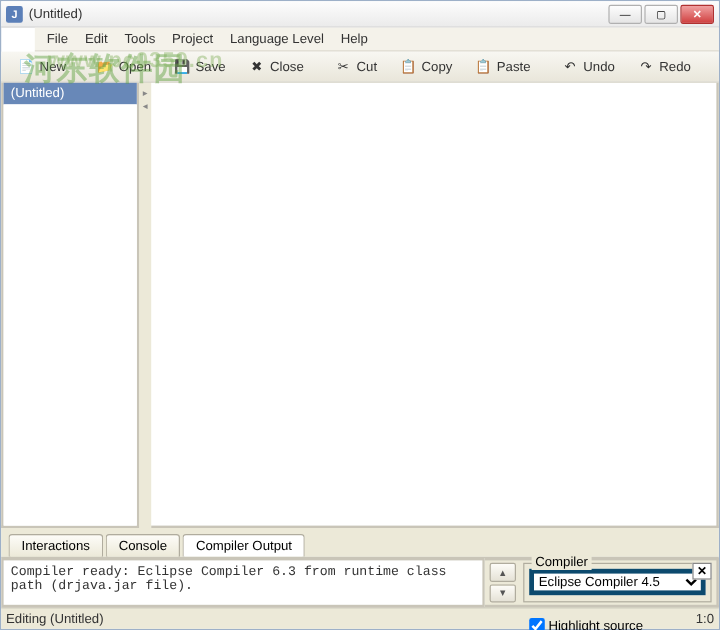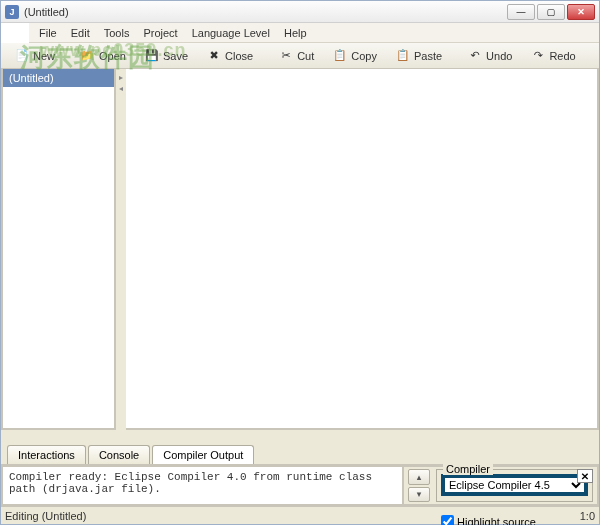--- a/index.html
+++ b/index.html
@@ -16,21 +16,21 @@
 .toolbar { height: 26px; background: linear-gradient(#f8f7f2,#e9e6da); border-bottom: 1px solid #c9c5b8; display: flex; align-items: center; padding: 0 6px; gap: 3px; }
 .tbtn { display: flex; align-items: center; gap: 4px; padding: 2px 8px; color: #333; border-radius: 2px; }
 .tbtn .ticon { width: 14px; height: 14px; display: flex; align-items: center; justify-content: center; font-size: 11px; }
 .sep { width: 1px; height: 18px; background: #c9c5b8; margin: 0 2px; }
 .mainarea { flex: 1; display: flex; background: #ece9d8; min-height: 0; }
 .sidebar { width: 115px; border: 2px solid #c9c5b8; border-top: none; background: #fff; display: flex; flex-direction: column; }
 .doctab { background: #6888b8; color: #fff; padding: 3px 6px; font-size: 11px; }
 .sidecontent { flex: 1; background: #fff; }
 .gutter { width: 10px; background: #ece9d8; display: flex; flex-direction: column; align-items: center; padding-top: 4px; gap: 2px; color: #888; font-size: 8px; }
 .editor { flex: 1; background: #fff; border: 2px solid #c9c5b8; border-top: none; border-left: none; }
-.tabrow { height: 34px; background: #ece9d8; display: flex; align-items: flex-end; padding: 0 6px; }
+.tabrow { height: 24px; background: #ece9d8; display: flex; align-items: flex-end; padding: 0 6px; }
 .tab { padding: 3px 10px; border: 1px solid #b0ac9e; border-bottom: none; background: linear-gradient(#fdfcf8,#ece9d8); margin-right: 2px; border-radius: 3px 3px 0 0; font-size: 11px; }
 .tab.active { background: #fff; }
 .outpanel { height: 42px; display: flex; border-top: 1px solid #c9c5b8; }
 .outleft { flex: 1; background: #fff; border: 2px solid #c9c5b8; padding: 4px 6px; font-family: "Courier New", monospace; font-size: 11px; color: #333; }
 .outright { width: 195px; background: #ece9d8; border: 2px solid #c9c5b8; border-left: none; display: flex; padding: 2px 4px; position: relative; }
 .arrows { display: flex; flex-direction: column; gap: 2px; margin-right: 6px; }
 .arrowbtn { width: 22px; height: 16px; border: 1px solid #b0ac9e; background: linear-gradient(#fdfcf8,#e5e2d6); border-radius: 2px; display: flex; align-items: center; justify-content: center; font-size: 9px; color: #555; }
 .compbox { flex: 1; border: 1px solid #b0ac9e; background: #ece9d8; padding: 2px 4px; position: relative; }
 .compbox .ctitle { font-size: 11px; position: absolute; top: -7px; left: 6px; background: #ece9d8; padding: 0 3px; }
 .compbox select { width: 100%; font-size: 11px; margin-top: 2px; border: 4px solid #0c4a6e; background: #fff; }
@@ -120,21 +120,21 @@
     <div class="editor"></div>
   </div>
 
   <div class="tabrow">
     <div class="tab">Interactions</div>
     <div class="tab">Console</div>
     <div class="tab active">Compiler Output</div>
   </div>
 
   <div class="outpanel">
-    <div class="outleft">Compiler ready: Eclipse Compiler 4.0 from runtime class path (drjava.jar file).</div>
+    <div class="outleft">Compiler ready: Eclipse Compiler 6.3 from runtime class path (drjava.jar file).</div>
     <div class="outright">
       <div class="arrows">
         <div class="arrowbtn">▴</div>
         <div class="arrowbtn">▾</div>
       </div>
       <div class="compbox">
         <div class="ctitle">Compiler</div>
         <select><option>Eclipse Compiler 4.5</option></select>
         <label>
             <input type="checkbox" checked="" style="">

